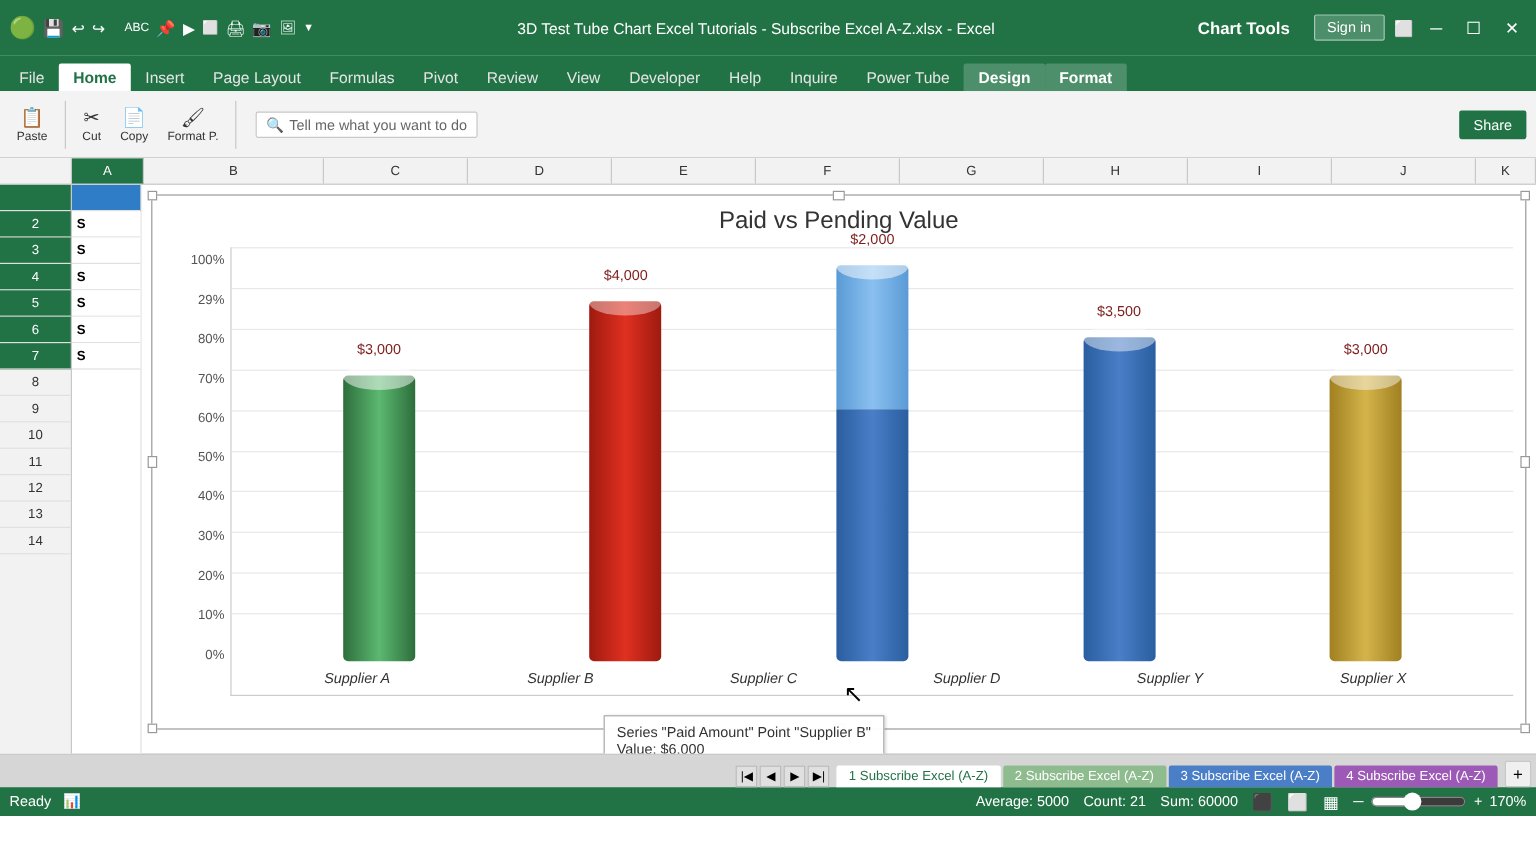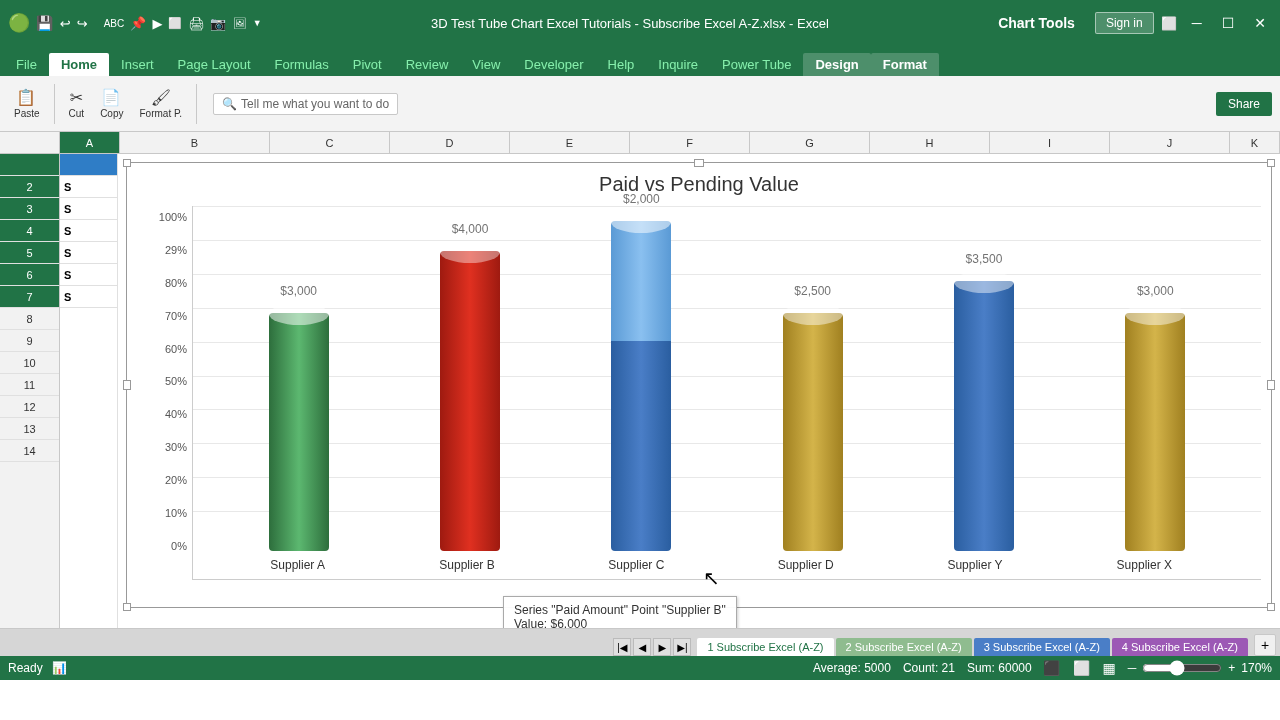--- a/index.html
+++ b/index.html
@@ -24,21 +24,21 @@
     
     #ribbon-tabs {
       height: 30px;
       background: #217346;
       display: flex;
       align-items: flex-end;
       padding: 0 4px;
     }
     .ribbon-tab {
       padding: 4px 12px;
-      color: #86efac;
+      color: #e5e5e5;
       font-size: 13px;
       cursor: pointer;
       border-radius: 2px 2px 0 0;
     }
     .ribbon-tab.active { background: #fff; color: #217346; font-weight: 600; }
     .ribbon-tab.design { background: rgba(255,255,255,0.2); }
     .ribbon-tab.format { background: rgba(255,255,255,0.2); }
 
     #ribbon-content {
       height: 56px;
@@ -191,32 +191,33 @@
 
     .bar-group {
       display: flex;
       flex-direction: column;
       align-items: center;
       gap: 2px;
     }
 
     .bar-label-top {
       font-size: 12px;
-      color: #737373;
+      color: #7f1d1d;
       margin-bottom: 3px;
     }
 
     #x-labels {
       position: absolute;
       bottom: 0;
       left: 0; right: 12px;
       height: 28px;
       display: flex;
       justify-content: space-around;
       padding: 0 20px;
+      font-style: italic;
     }
     .x-label {
       font-size: 12px;
       color: #333;
       text-align: center;
       display: flex;
       align-items: center;
       justify-content: center;
       width: 80px;
     }
@@ -466,27 +467,20 @@
               <div style="position:relative;width:60px;height:340px;">
 
                 <div style="position:absolute;top:0;left:0;right:0;height:22px;background:rgba(255,255,255,0.5);border-radius:50%;z-index:3;"></div>
 
                 <div style="position:absolute;top:10px;left:0;right:0;height:120px;background:linear-gradient(to right, #5a9ad5, #8ac0f0, #5a9ad5);border-radius:4px 4px 0 0;"></div>
 
                 <div style="position:absolute;top:130px;left:0;right:0;bottom:0;background:linear-gradient(to right, #2a5ea0, #4a7ec7, #2a5ea0);border-radius:0 0 4px 4px;"></div>
               </div>
             </div>
 
-            <div class="bar-group">
-              <div class="bar-label-top">$2,500</div>
-              <div style="position:relative;width:60px;height:248px;">
-                <div style="position:absolute;top:0;left:0;right:0;height:22px;background:rgba(255,255,255,0.45);border-radius:50%;z-index:2;"></div>
-                <div style="position:absolute;top:10px;left:0;right:0;bottom:0;background:linear-gradient(to right, #a08020, #d4b44a, #a08020);border-radius:4px;"></div>
-              </div>
-            </div>
 
             <div class="bar-group">
               <div class="bar-label-top">$3,500</div>
               <div style="position:relative;width:60px;height:280px;">
                 <div style="position:absolute;top:0;left:0;right:0;height:22px;background:rgba(255,255,255,0.45);border-radius:50%;z-index:2;"></div>
                 <div style="position:absolute;top:10px;left:0;right:0;bottom:0;background:linear-gradient(to right, #2a5ea0, #4a7ec7, #2a5ea0);border-radius:4px;"></div>
               </div>
             </div>
 
             <div class="bar-group">

